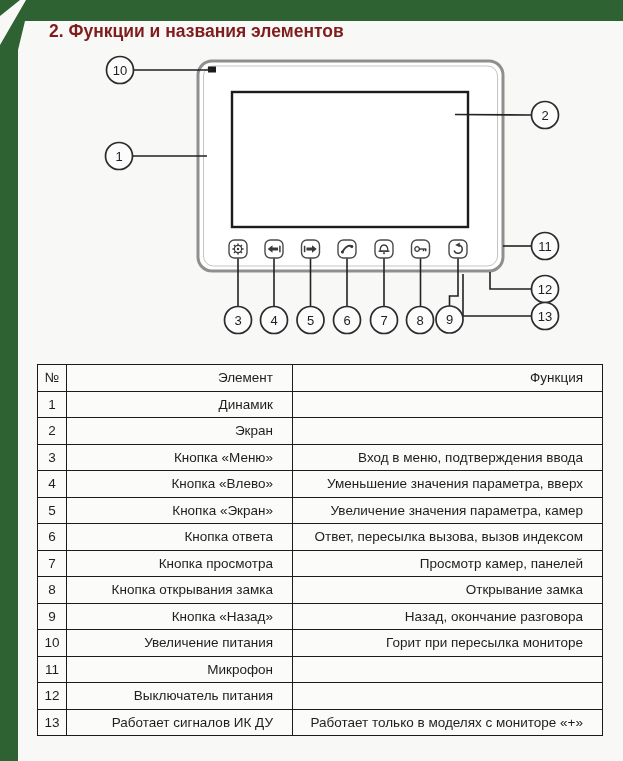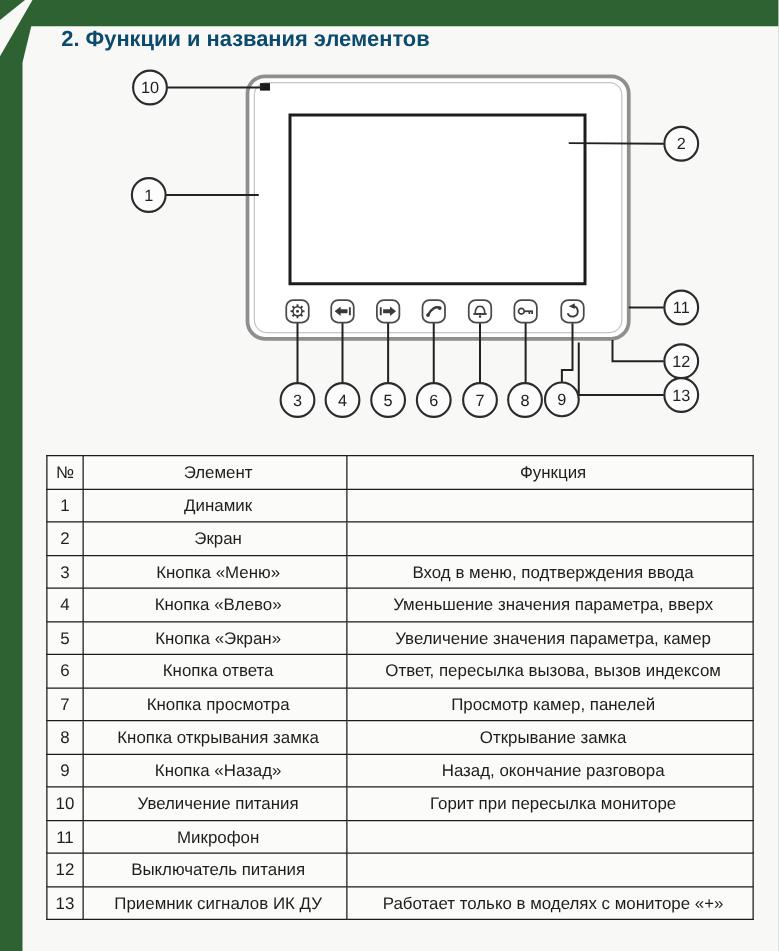--- a/index.html
+++ b/index.html
@@ -16,37 +16,37 @@
   .frame {
     position:absolute; inset:0; background:#2e6233;
     clip-path:polygon(26px 0, 623px 0, 623px 21px, 25px 21px, 18px 50px, 18px 761px, 0 761px, 0 45px);
   }
   .frame-corner {
     position:absolute; inset:0; background:#2e6233;
     clip-path:polygon(0 0, 20px 0, 0 16px);
   }
   .title {
     position:absolute; left:49px; top:21px; margin:0;
-    font-size:17.5px; font-weight:bold; color:#0c4a6e;
+    font-size:17.5px; font-weight:bold; color:#7f1d1d;
   }
   .diagram { position:absolute; left:0; top:0; }
   .co-num {
     font-family:"Liberation Sans", sans-serif;
     font-size:13px; fill:#222;
     text-anchor:middle; dominant-baseline:central;
   }
   .spec-table {
     position:absolute; left:37px; top:364px; width:566px;
     border-collapse:collapse; table-layout:fixed;
     font-size:13.5px; color:#1e1e1e;
   }
   .spec-table th, .spec-table td {
     border:1.6px solid #1b1b1b;
-    height:25.5px; padding:0 4px 0 9px;
-    font-weight:normal; text-align:center; vertical-align:middle;
+    height:25.5px; padding:0 19px 0 9px;
+    font-weight:normal; text-align:right; vertical-align:middle;
     overflow:hidden; white-space:nowrap; background:#fbfbfa;
   }
   .spec-table .c-num { width:28px; text-align:center; padding:0; }
   .spec-table .c-el  { width:197px; }
 </style>
 </head>
 <body>
 
 <div class="page">
   <div class="frame"></div>
@@ -252,18 +252,18 @@
         <td class="c-el">Микрофон</td>
         <td></td>
       </tr>
       <tr>
         <td class="c-num">12</td>
         <td class="c-el">Выключатель питания</td>
         <td></td>
       </tr>
       <tr>
         <td class="c-num">13</td>
-        <td class="c-el">Приемник сигналов ИК ДУ</td>
+        <td class="c-el">Работает сигналов ИК ДУ</td>
         <td>Работает только в моделях с мониторе «+»</td>
       </tr>
     </tbody>
   </table>
 </div>
 
 </body></html>

